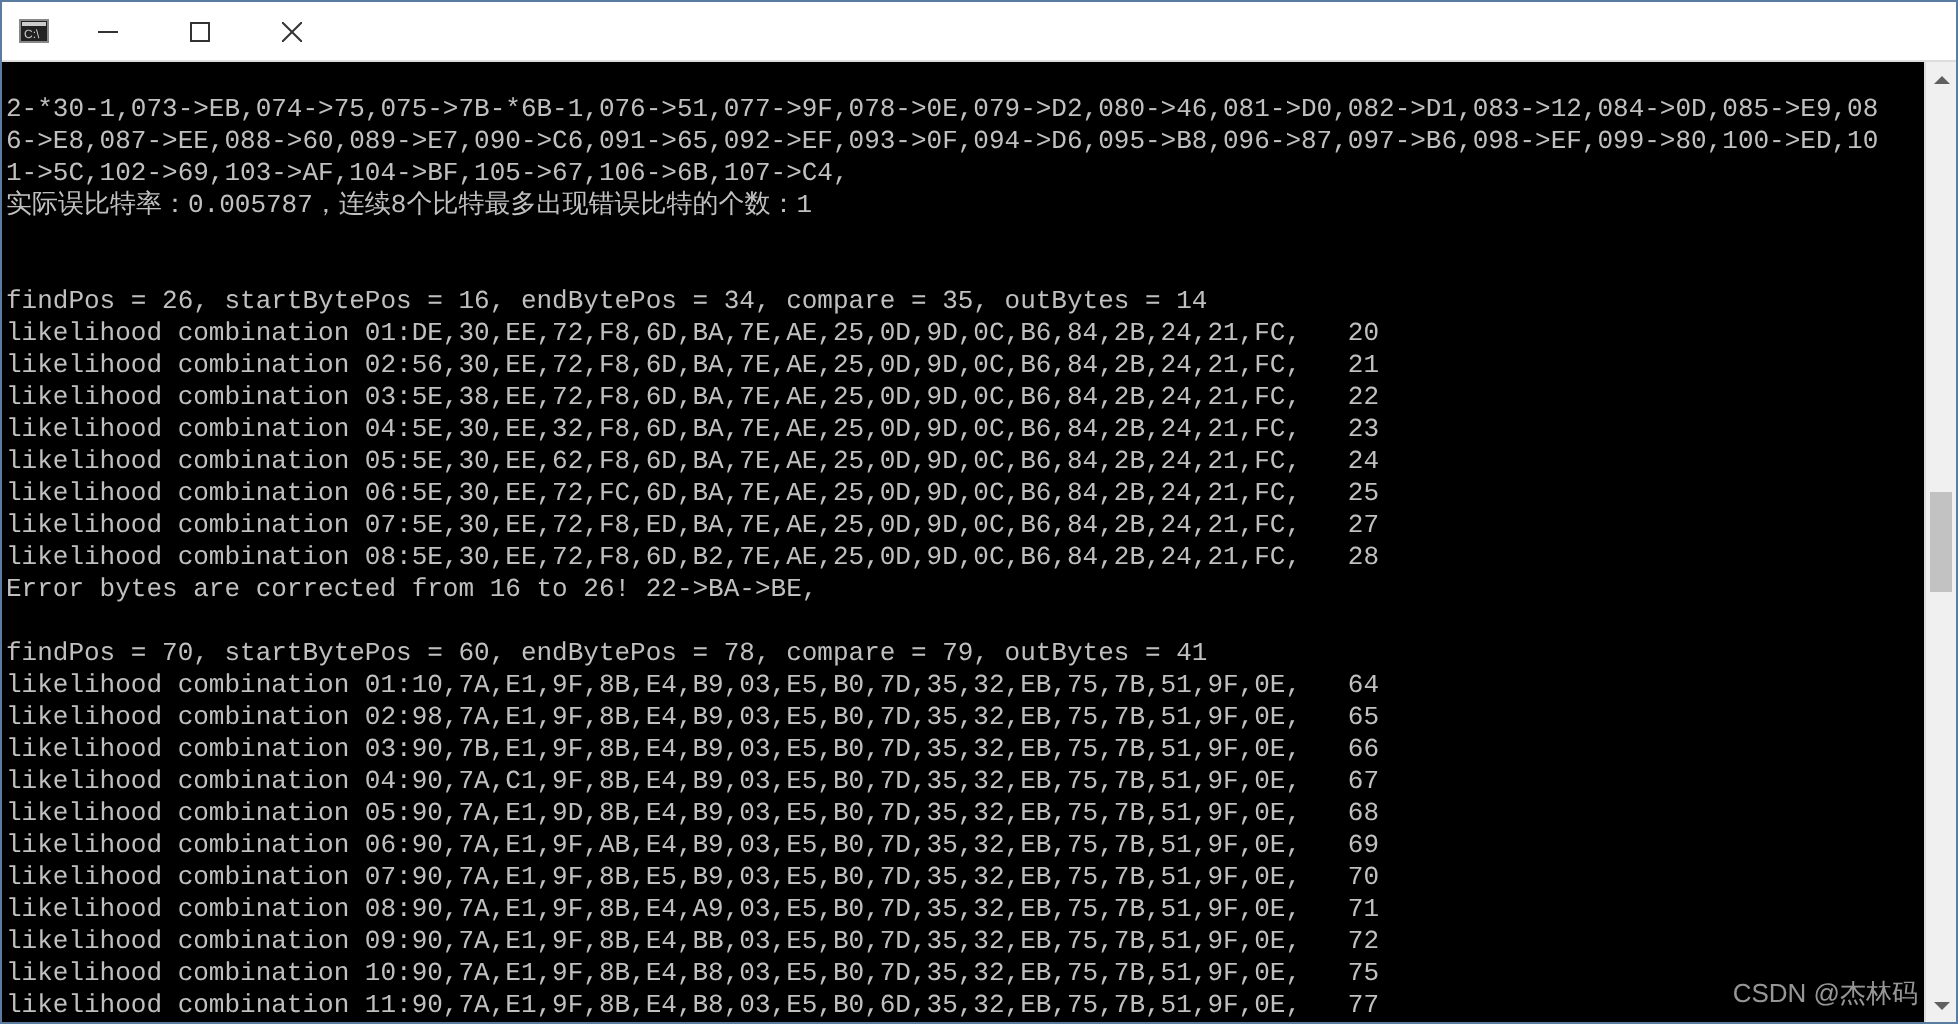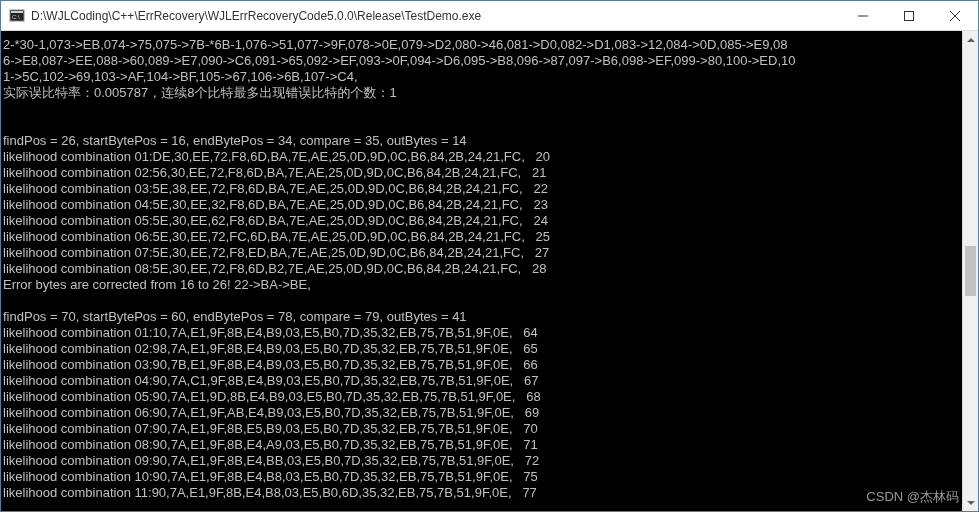--- a/index.html
+++ b/index.html
@@ -56,24 +56,24 @@
       justify-content: center;
       color: #333;
       font-size: 10px;
     }
     .win-btn svg { width: 10px; height: 10px; stroke: #333; stroke-width: 1; fill: none; }
     .win-btn.close svg { stroke: #333; }
     .console {
       flex: 1;
       background: #000;
       color: #c0c0c0;
-      font-family: Liberation Sans, sans-serif;
+      font-family: Liberation Mono, monospace;
       font-size: 13px;
       line-height: 16px;
-      padding: 6px 2px;
+      padding: 16px 2px;
       white-space: pre;
       overflow: hidden;
     }
     .scrollbar-v {
       position: absolute;
       right: 1px;
       top: 31px;
       bottom: 1px;
       width: 16px;
       background: #f0f0f0;
@@ -115,21 +115,20 @@
 
 <div class="window">
   <div class="titlebar">
     <span class="app-icon">
       <svg viewBox="0 0 16 16">
           <rect x="1" y="2" width="14" height="11" fill="#222" stroke="#888"></rect>
           <rect x="2" y="3" width="12" height="2" fill="#ccc"></rect>
           <text x="3" y="11" font-size="6" fill="#ccc">C:\</text>
         </svg>
     </span>
-    <span class="title-text">D:\WJLCoding\C++\ErrRecovery\WJLErrRecoveryCode5.0.0\Release\TestDemo.exe</span>
     <div class="win-controls">
       <div class="win-btn">
         <svg viewBox="0 0 10 10">
             <line x1="0" y1="5" x2="10" y2="5"></line>
           </svg>
       </div>
       <div class="win-btn">
         <svg viewBox="0 0 10 10">
             <rect x="0.5" y="0.5" width="9" height="9"></rect>
           </svg>

